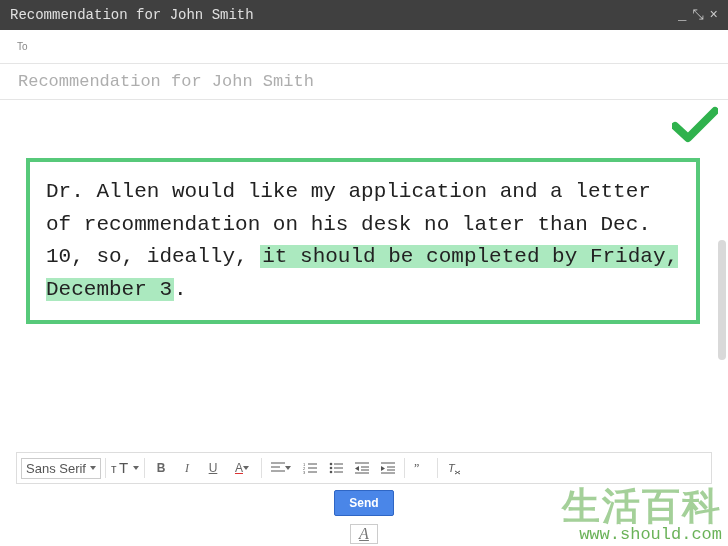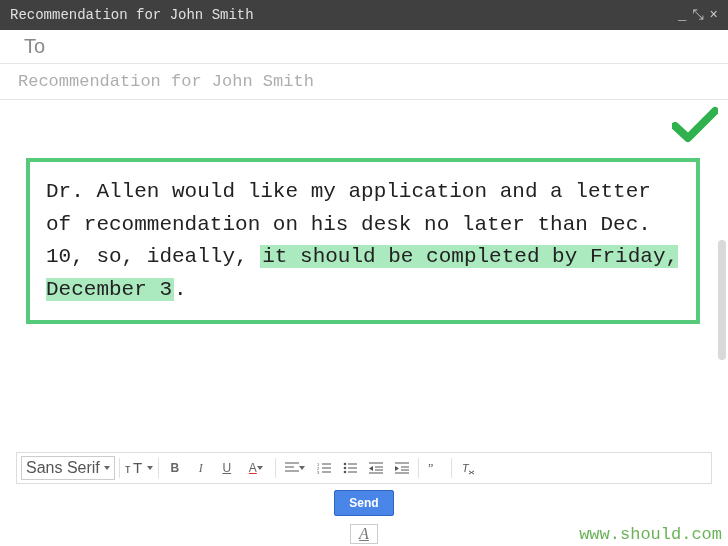--- a/index.html
+++ b/index.html
@@ -24,23 +24,23 @@
     }
     .title-bar .title { flex: 1; }
     .window-controls { display: flex; gap: 6px; align-items: center; }
     .window-controls span { cursor: pointer; font-size: 14px; line-height: 1; color: #ccc; }
     
     .to-row {
       height: 34px;
       border-bottom: 1px solid #e5e5e5;
       display: flex;
       align-items: center;
-      padding: 0 24px;
+      padding: 0 17px;
       color: #888;
-      font-size: 20px;
+      font-size: 10px;
     }
     
     .subject-row {
       height: 36px;
       border-bottom: 1px solid #e5e5e5;
       display: flex;
       align-items: center;
       padding: 0 18px;
       color: #aeaeae;
       font-size: 17px;
@@ -95,21 +95,21 @@
       align-items: center;
       gap: 2px;
       padding: 0 4px;
       font-size: 12px;
       color: #555;
       background: #fff;
     }
     .font-select {
       border: 1px solid #ccc;
       padding: 2px 4px;
-      font-size: 16px;
+      font-size: 13px;
       display: flex;
       align-items: center;
       gap: 4px;
       background: #fff;
     }
     .fmt-btn {
       width: 24px;
       height: 24px;
       display: flex;
       align-items: center;
@@ -330,14 +330,15 @@
   </div>
   <div class="act-icon">
     <svg width="16" height="16" viewBox="0 0 16 16">
         <circle cx="8" cy="8" r="6.5" fill="none" stroke="#4aa3df" stroke-width="1.4"></circle>
         <text x="4.3" y="12" font-size="10" fill="#4aa3df" font-weight="bold">S</text>
       </svg>
   </div>
 </div>
 
 <div class="watermark">
+  <div class="cjk">生活百科</div>
   <div class="url">www.should.com</div>
 </div>
 
 </body></html>

